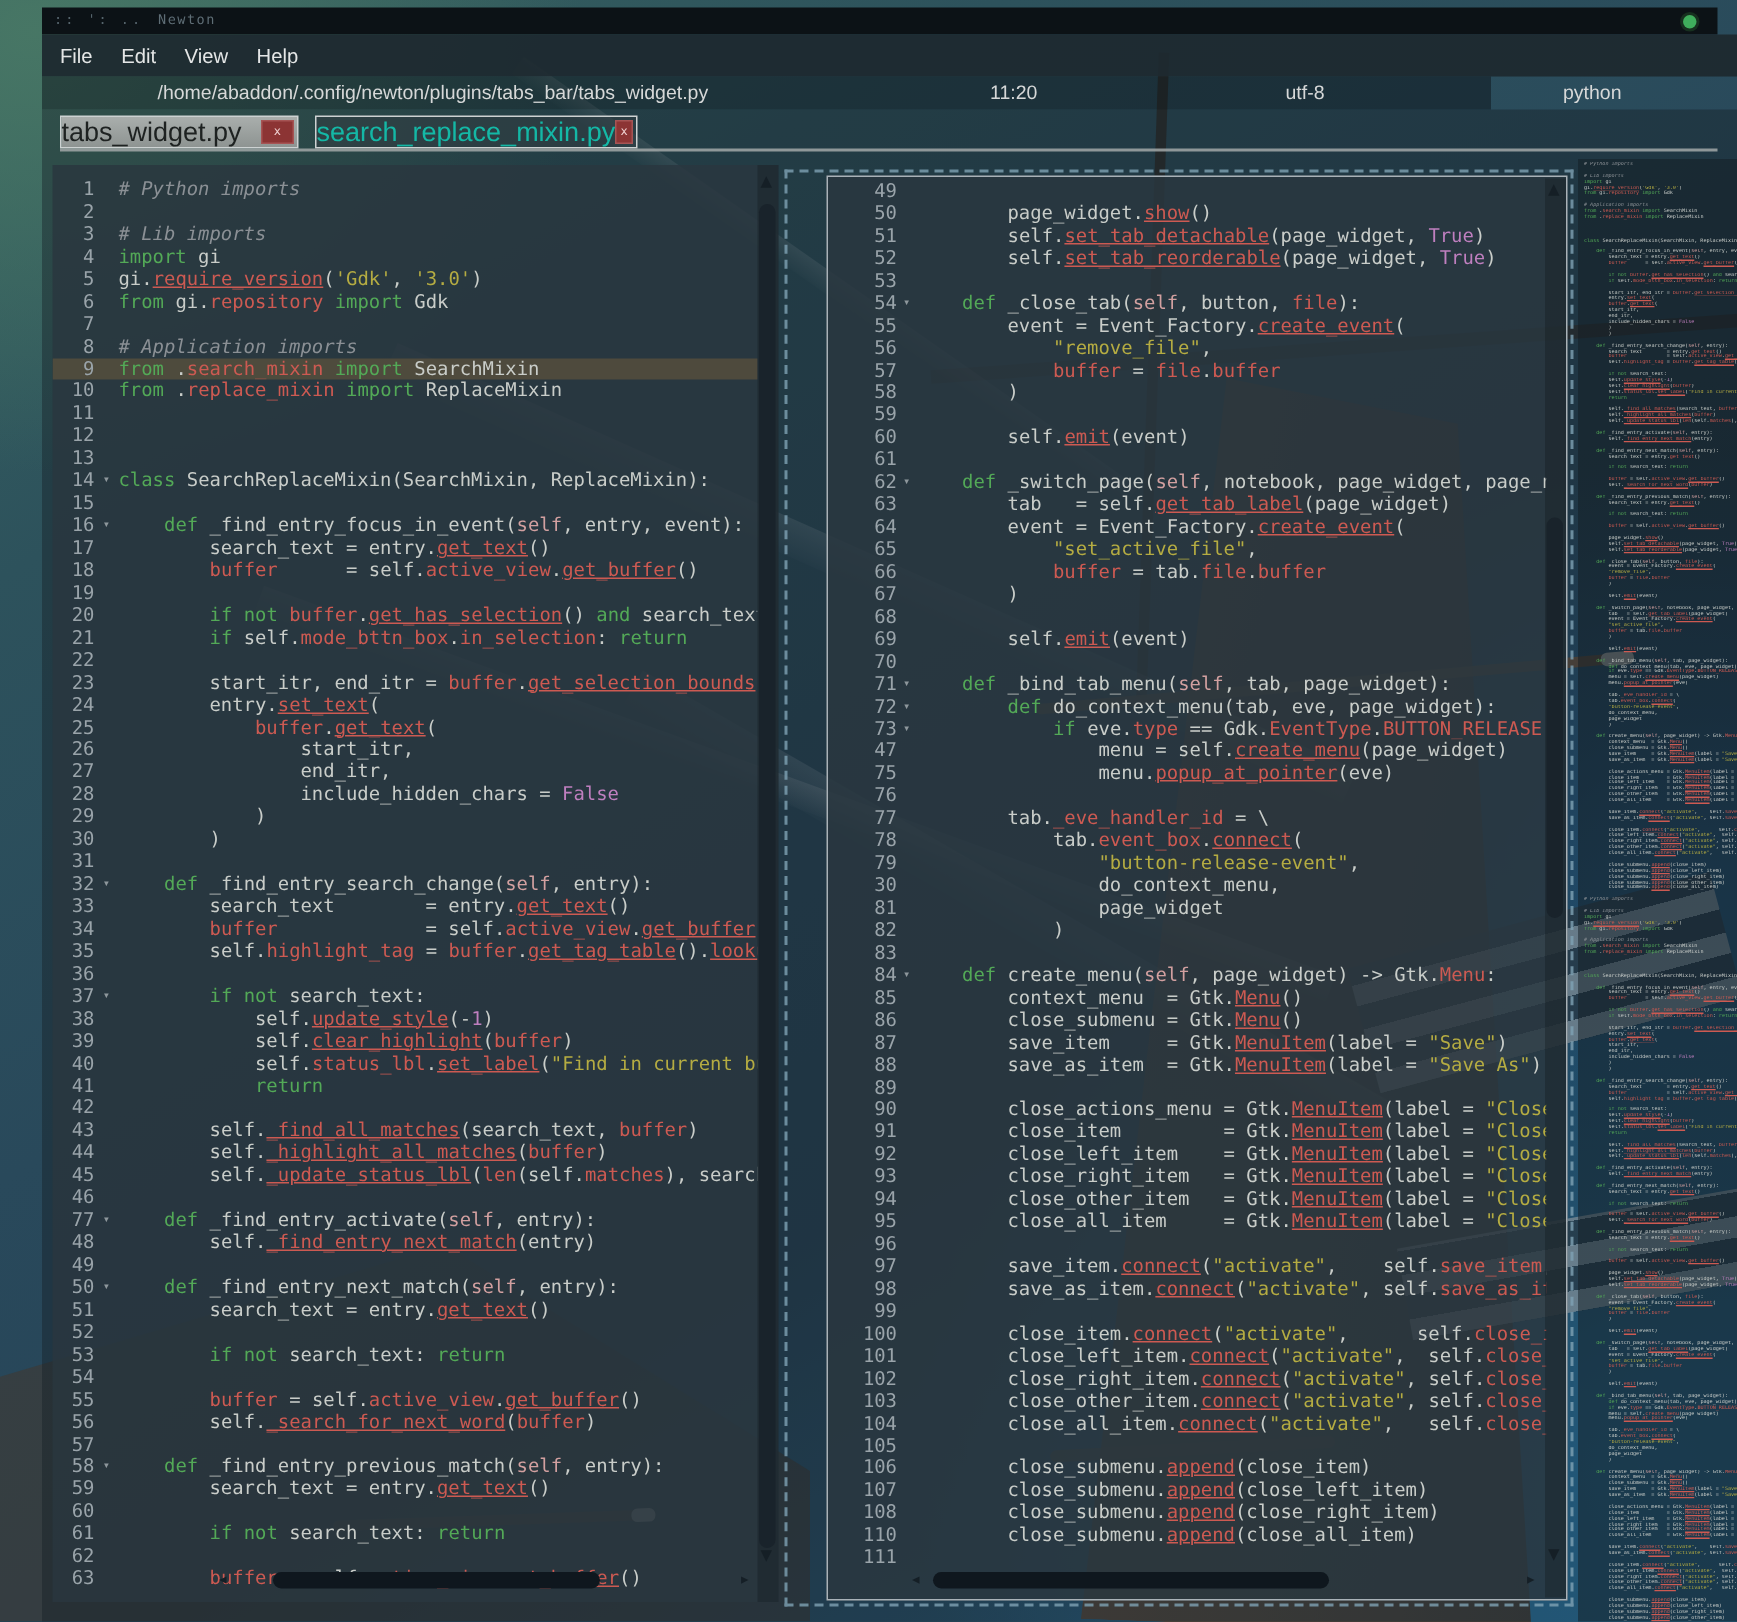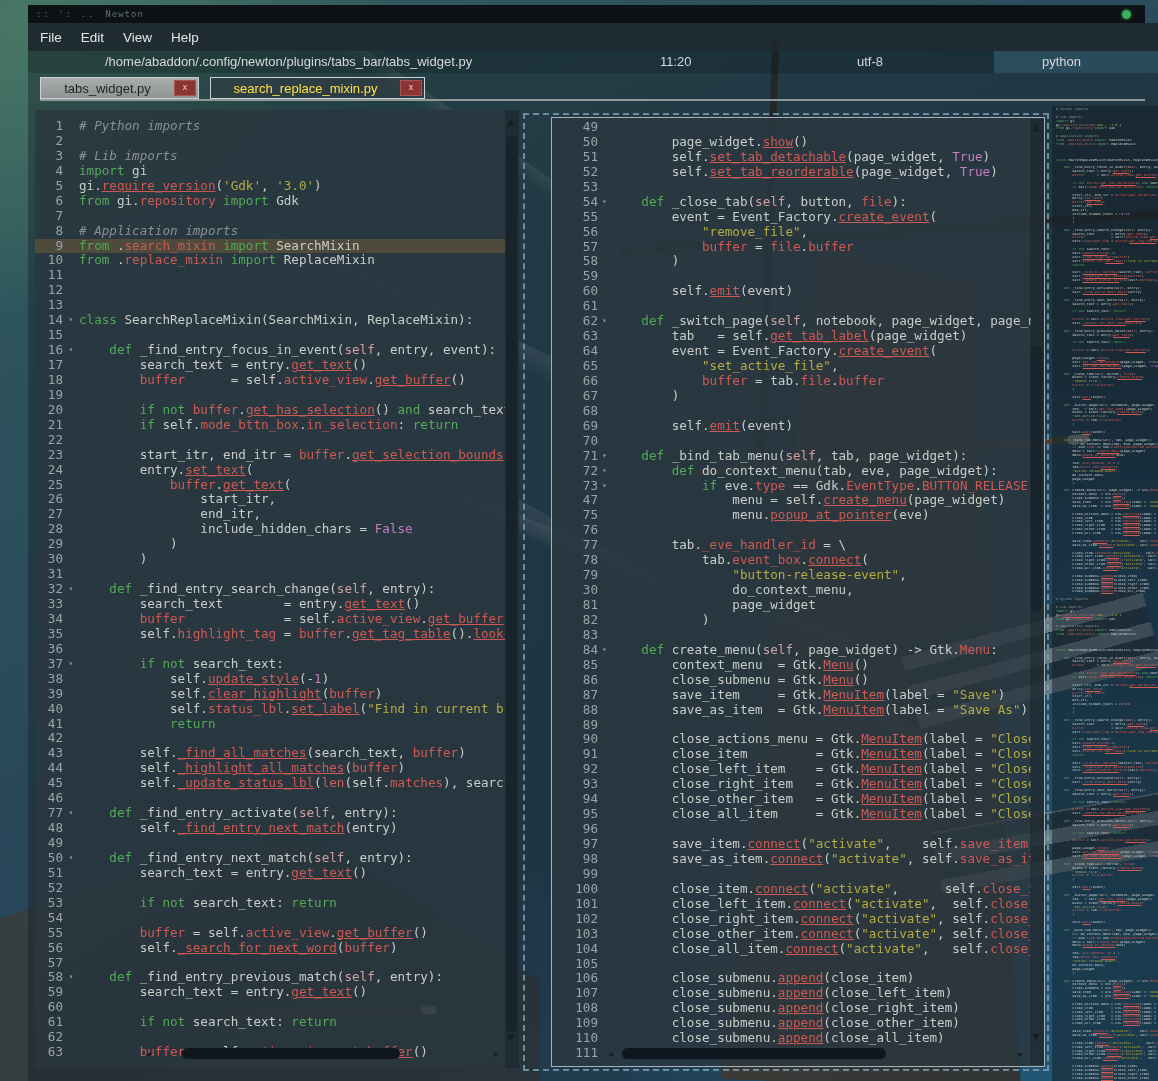--- a/index.html
+++ b/index.html
@@ -49,23 +49,23 @@
   .infobar { position:absolute; left:28px; top:51px; width:966px; height:22px; background:rgba(14,21,26,.52);
     color:#d6d8d8; font-size:13px; line-height:22px; }
   .path { position:absolute; left:77px; }
   .time { position:absolute; left:632px; }
   .enc  { position:absolute; left:829px; }
   .lang { position:absolute; left:1014px; }
   .tabbar { position:absolute; left:28px; top:73px; width:1130px; height:26px; }
   .tab { position:absolute; top:4px; height:22px; border:1px solid #cdd2d2; display:flex; align-items:center; }
   .tab-1 { left:12px; width:159px; background:linear-gradient(#a9aeac,#8e9492); }
   .tab-2 { left:182px; width:215px; background:rgba(50,60,66,.55); }
-  .tab-label { flex:1; text-align:center; font-size:13px; }
+  .tab-label { flex:1; text-align:left; font-size:18px; }
   .tab-1 .tab-label { color:#1e2221; }
-  .tab-2 .tab-label { color:#fde047; }
+  .tab-2 .tab-label { color:#14b8a6; }
   .tab-close { width:22px; height:16px; margin-right:2px; background:var(--tab-close,#8c3434);
     border:1px solid #a65454; color:#f0d2d2; font-size:8px; line-height:14px; text-align:center;
     font-family:"DejaVu Sans Mono", monospace; cursor:pointer; }
   .tabline { position:absolute; left:40px; top:99px; width:1105px; height:2px; background:#a2a8a8; opacity:.85; }
   .backdrop { position:absolute; left:28px; top:73px; width:1130px; height:1008px; background:rgba(21,31,39,.42); }
 
   
   .pane { position:absolute; background:rgba(42,55,63,.84); overflow:hidden;
     font-family:"DejaVu Sans Mono", monospace; font-size:12.6px; }
   .pane-left  { left:35px;  top:110px; width:484px; height:958px; }
@@ -286,21 +286,20 @@
       <div class="row"><span class="ln">99</span><span class="fold"></span><span class="code"></span></div>
       <div class="row"><span class="ln">100</span><span class="fold"></span><span class="code"><span class="id">        close_item</span><span class="id">.</span><span class="fnu">connect</span><span class="id">(</span><span class="str">"activate"</span><span class="id">,      </span><span class="id">self</span><span class="id">.</span><span class="fn">close_ite</span></span></div>
       <div class="row"><span class="ln">101</span><span class="fold"></span><span class="code"><span class="id">        close_left_item</span><span class="id">.</span><span class="fnu">connect</span><span class="id">(</span><span class="str">"activate"</span><span class="id">,  </span><span class="id">self</span><span class="id">.</span><span class="fn">close_le</span></span></div>
       <div class="row"><span class="ln">102</span><span class="fold"></span><span class="code"><span class="id">        close_right_item</span><span class="id">.</span><span class="fnu">connect</span><span class="id">(</span><span class="str">"activate"</span><span class="id">, </span><span class="id">self</span><span class="id">.</span><span class="fn">close_ri</span></span></div>
       <div class="row"><span class="ln">103</span><span class="fold"></span><span class="code"><span class="id">        close_other_item</span><span class="id">.</span><span class="fnu">connect</span><span class="id">(</span><span class="str">"activate"</span><span class="id">, </span><span class="id">self</span><span class="id">.</span><span class="fn">close_ot</span></span></div>
       <div class="row"><span class="ln">104</span><span class="fold"></span><span class="code"><span class="id">        close_all_item</span><span class="id">.</span><span class="fnu">connect</span><span class="id">(</span><span class="str">"activate"</span><span class="id">,   </span><span class="id">self</span><span class="id">.</span><span class="fn">close_al</span></span></div>
       <div class="row"><span class="ln">105</span><span class="fold"></span><span class="code"></span></div>
       <div class="row"><span class="ln">106</span><span class="fold"></span><span class="code"><span class="id">        close_submenu</span><span class="id">.</span><span class="fnu">append</span><span class="id">(close_item)</span></span></div>
       <div class="row"><span class="ln">107</span><span class="fold"></span><span class="code"><span class="id">        close_submenu</span><span class="id">.</span><span class="fnu">append</span><span class="id">(close_left_item)</span></span></div>
       <div class="row"><span class="ln">108</span><span class="fold"></span><span class="code"><span class="id">        close_submenu</span><span class="id">.</span><span class="fnu">append</span><span class="id">(close_right_item)</span></span></div>
-      <div class="row"><span class="ln">109</span><span class="fold"></span><span class="code"><span class="id">        close_submenu</span><span class="id">.</span><span class="fnu">append</span><span class="id">(close_other_item)</span></span></div>
       <div class="row"><span class="ln">110</span><span class="fold"></span><span class="code"><span class="id">        close_submenu</span><span class="id">.</span><span class="fnu">append</span><span class="id">(close_all_item)</span></span></div>
       <div class="row"><span class="ln">111</span><span class="fold"></span><span class="code"></span></div>
     </div>
 </div>
 
 <div class="vtrack" style="left:1030px; top:119px; height:946px;"></div>
 <span class="sarrow" style="left:1032px; top:122px;">▲</span>
 <div class="vthumb" style="left:1031px; top:345px; height:267px;"></div>
 <span class="sarrow" style="left:1032px; top:1032px;">▼</span>
 <span class="sarrow" style="left:608px; top:1049px;">◂</span>

